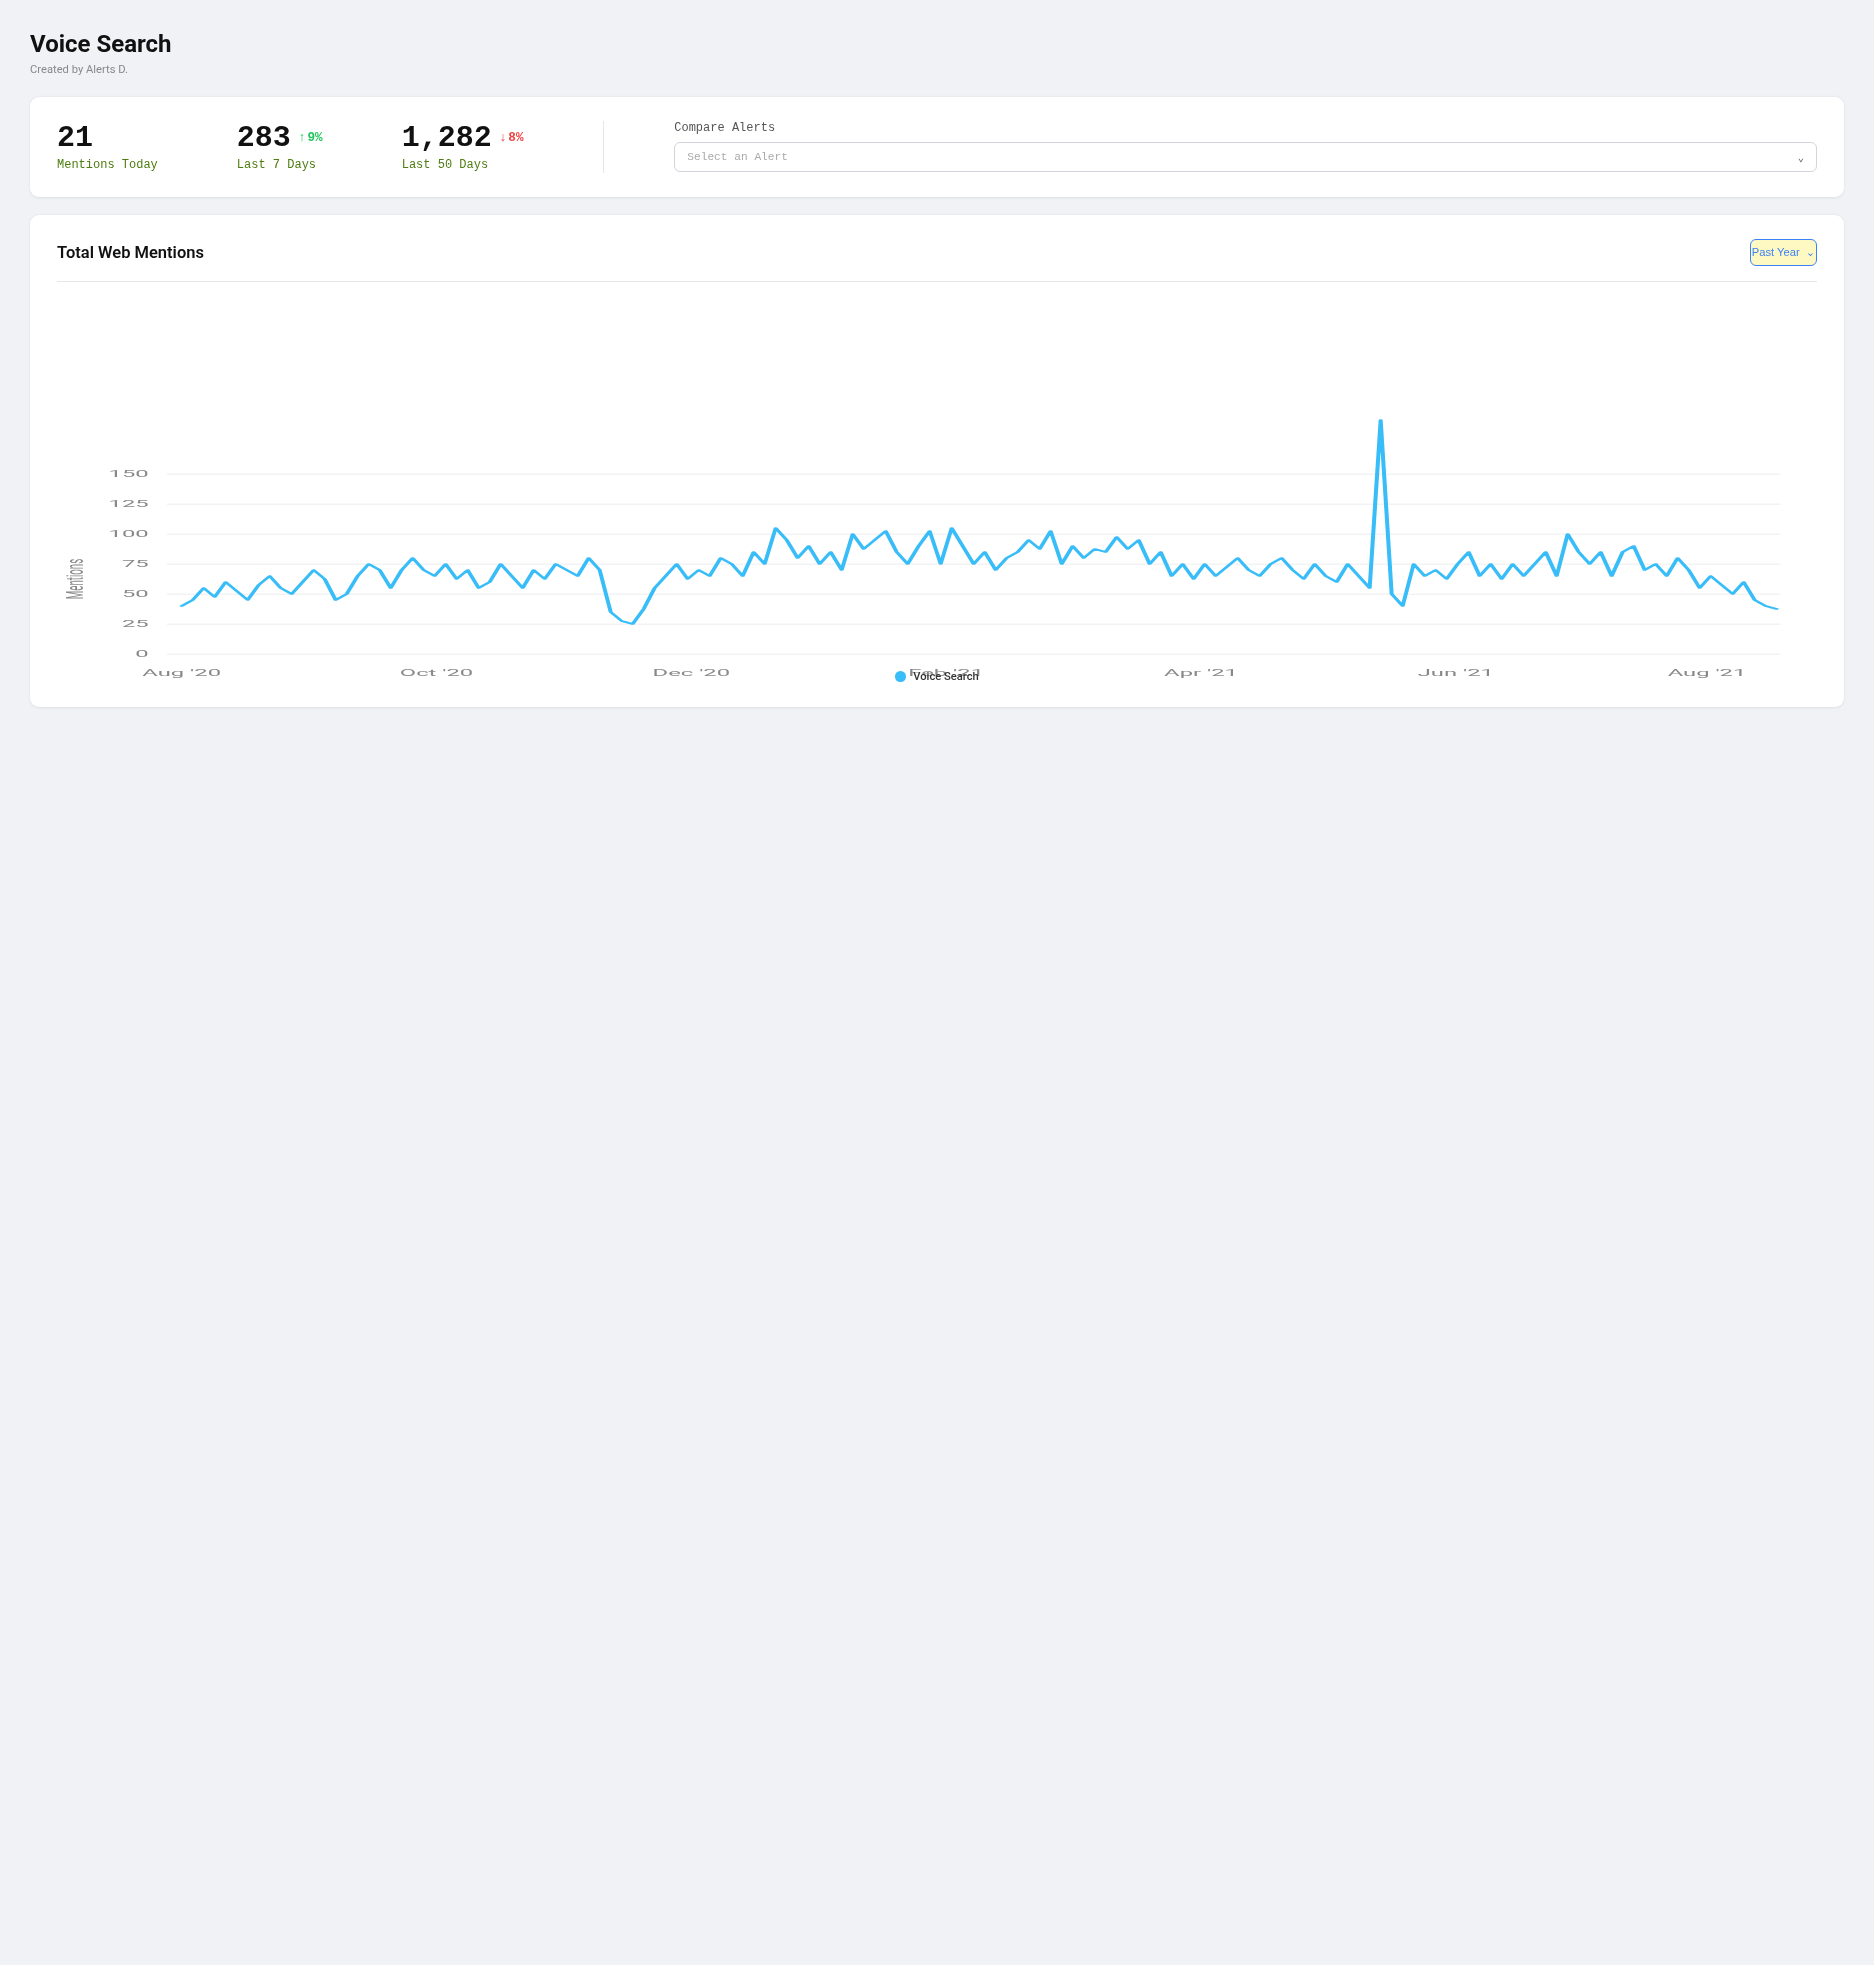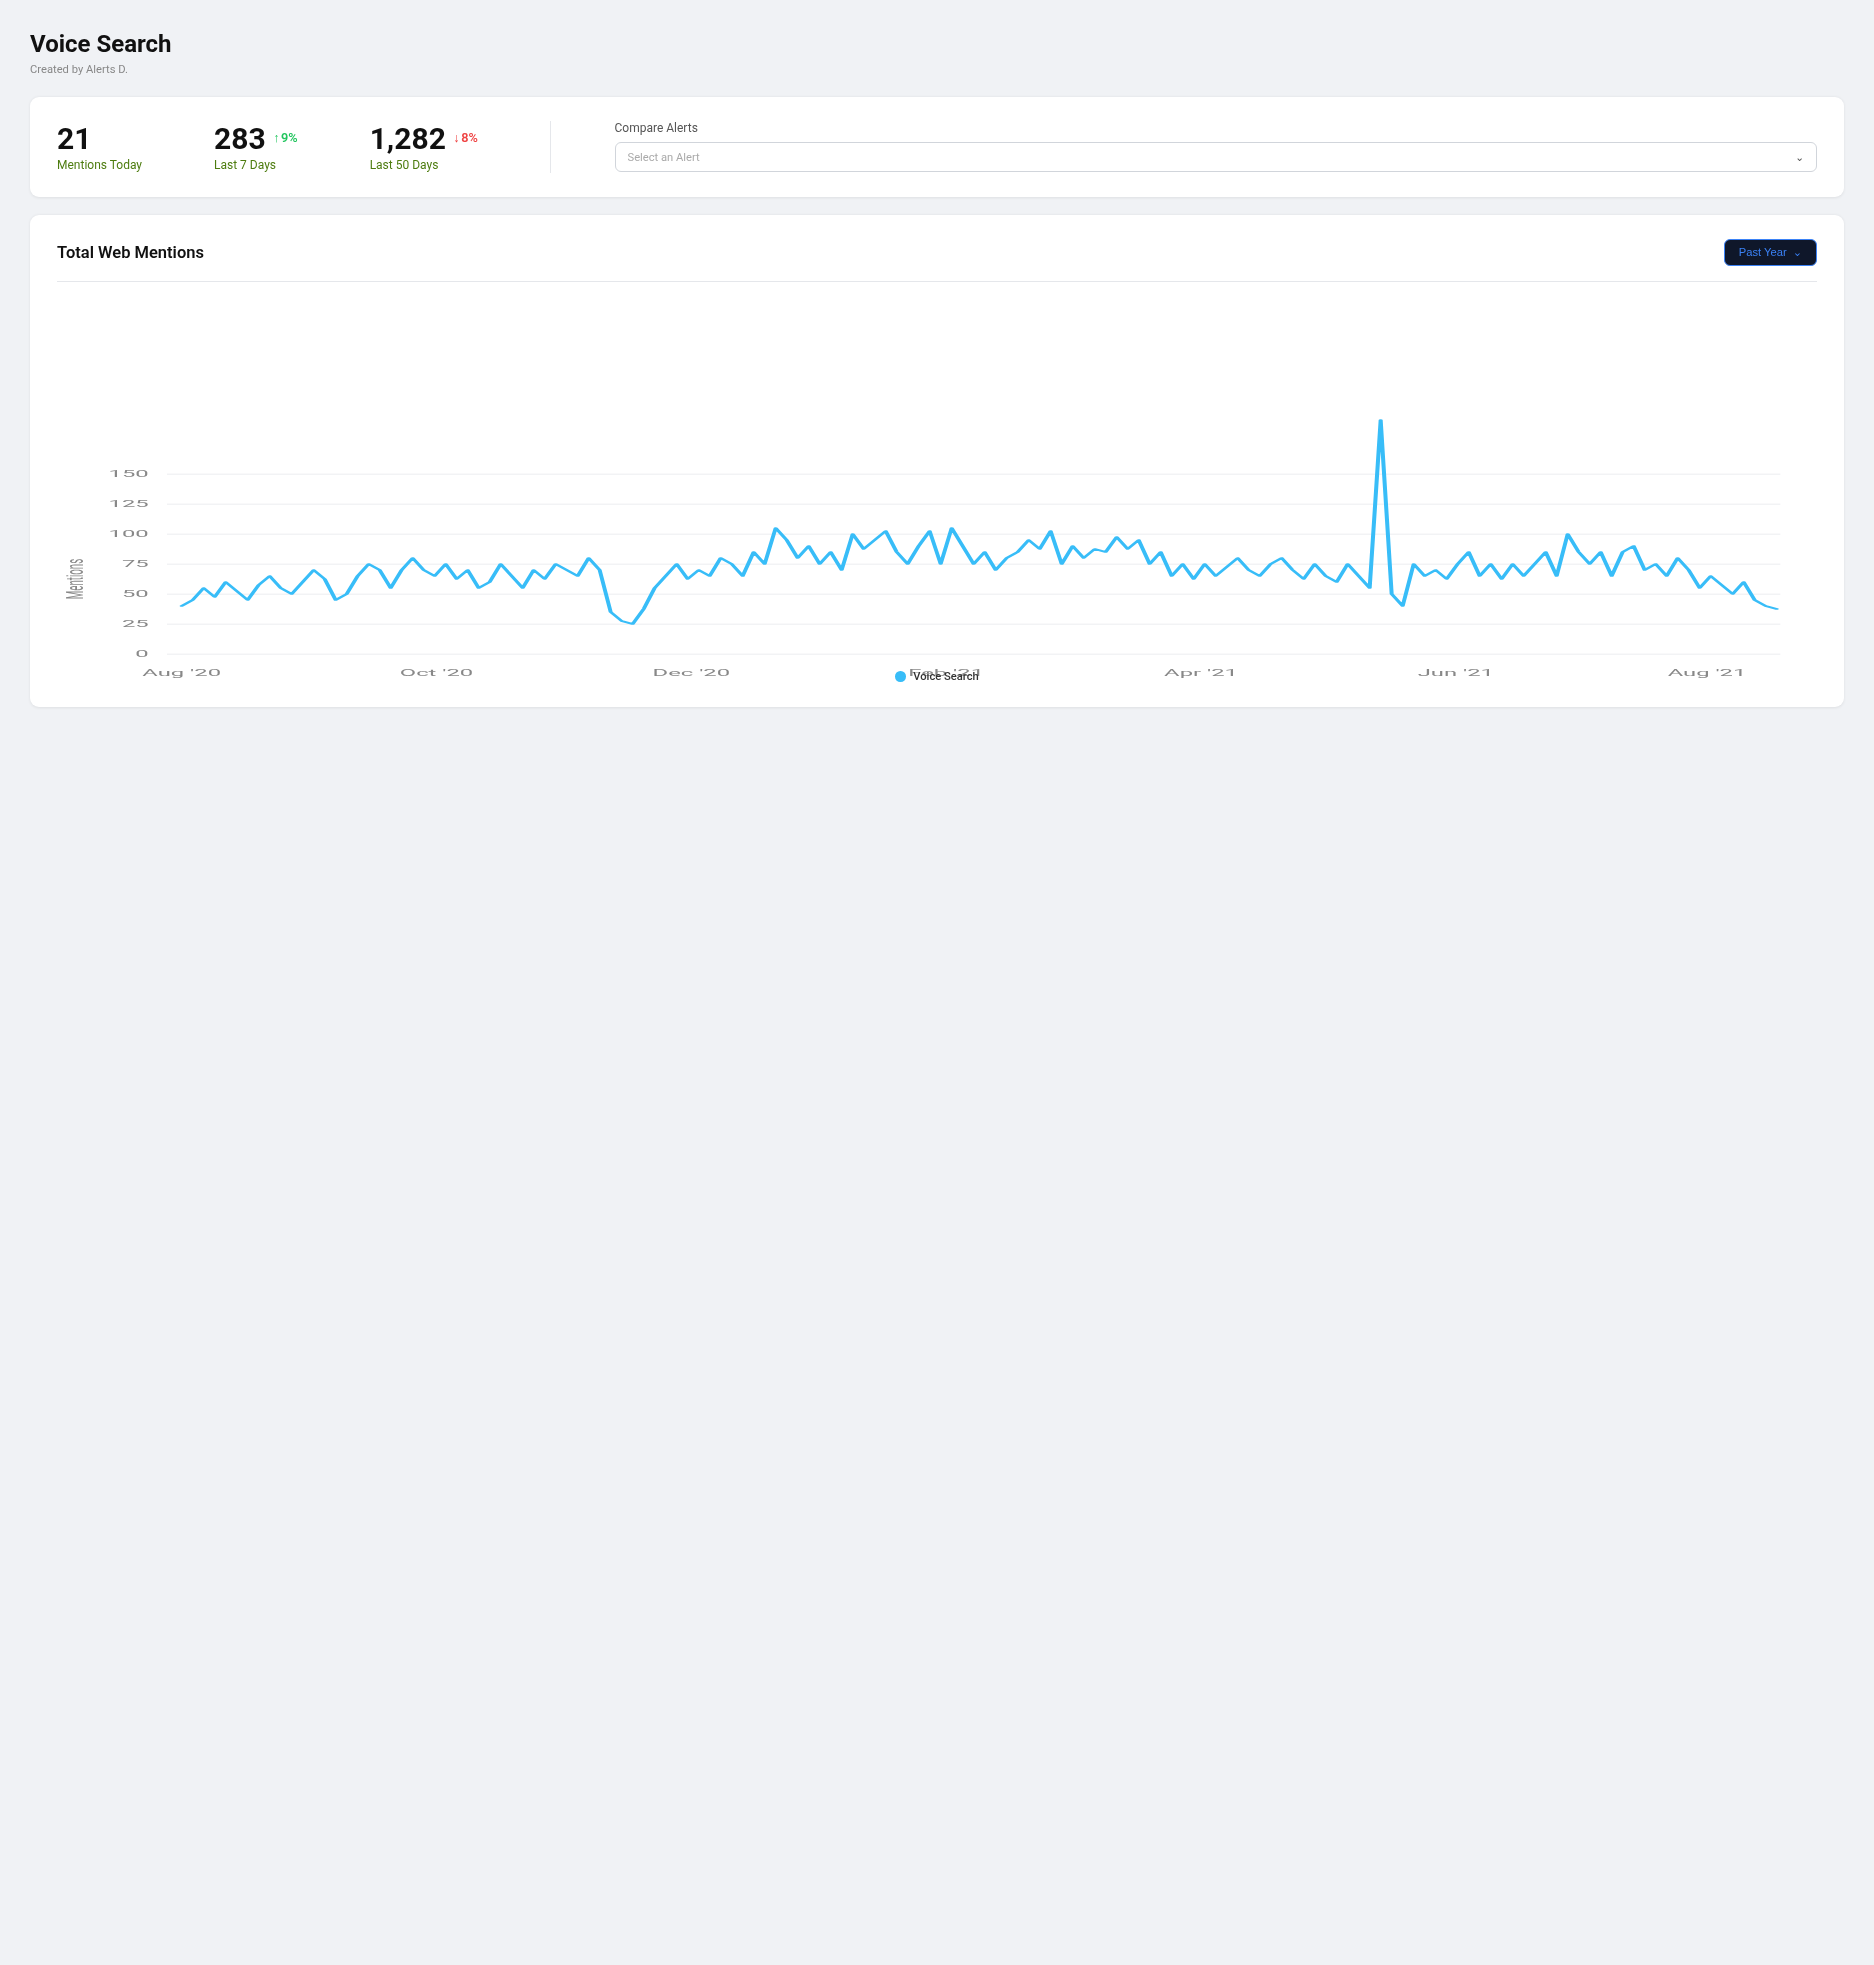--- a/index.html
+++ b/index.html
@@ -26,21 +26,22 @@
       background: #fff;
       border-radius: 9px;
       box-shadow: 0 0.7px 3px rgba(0,0,0,0.08);
       padding: 24px 27px;
       margin-bottom: 18px;
     }
     
     .stats-row {
       display: flex;
       align-items: center;
-      gap: 0;
+      gap: 7px;
+      font-family: Liberation Mono, monospace;
     }
     .stat-block {
       padding-right: 36px;
       margin-right: 36px;
     }
     .stat-block:not(:last-child) {
       border-right: none;
     }
     .stat-value {
       font-size: 30px;
@@ -117,26 +118,26 @@
       font-size: 16.5px;
       font-weight: 600;
       color: #111;
     }
     .period-btn {
       display: flex;
       align-items: center;
       gap: 6px;
       border: 1.1px solid #3b82f6;
       border-radius: 6px;
-      padding: 6px 14px;
+      padding: 6px 1px;
       font-size: 11.2px;
       font-weight: 500;
       color: #3b82f6;
       cursor: pointer;
-      background: #0f172a;
+      background: #fef9c3;
     }
     .chart-area {
       width: 100%;
       border-top: 0.7px solid #e5e7eb;
       padding-top: 12px;
     }
     svg.chart-svg {
       width: 100%;
       height: 360px;
       overflow: visible;

